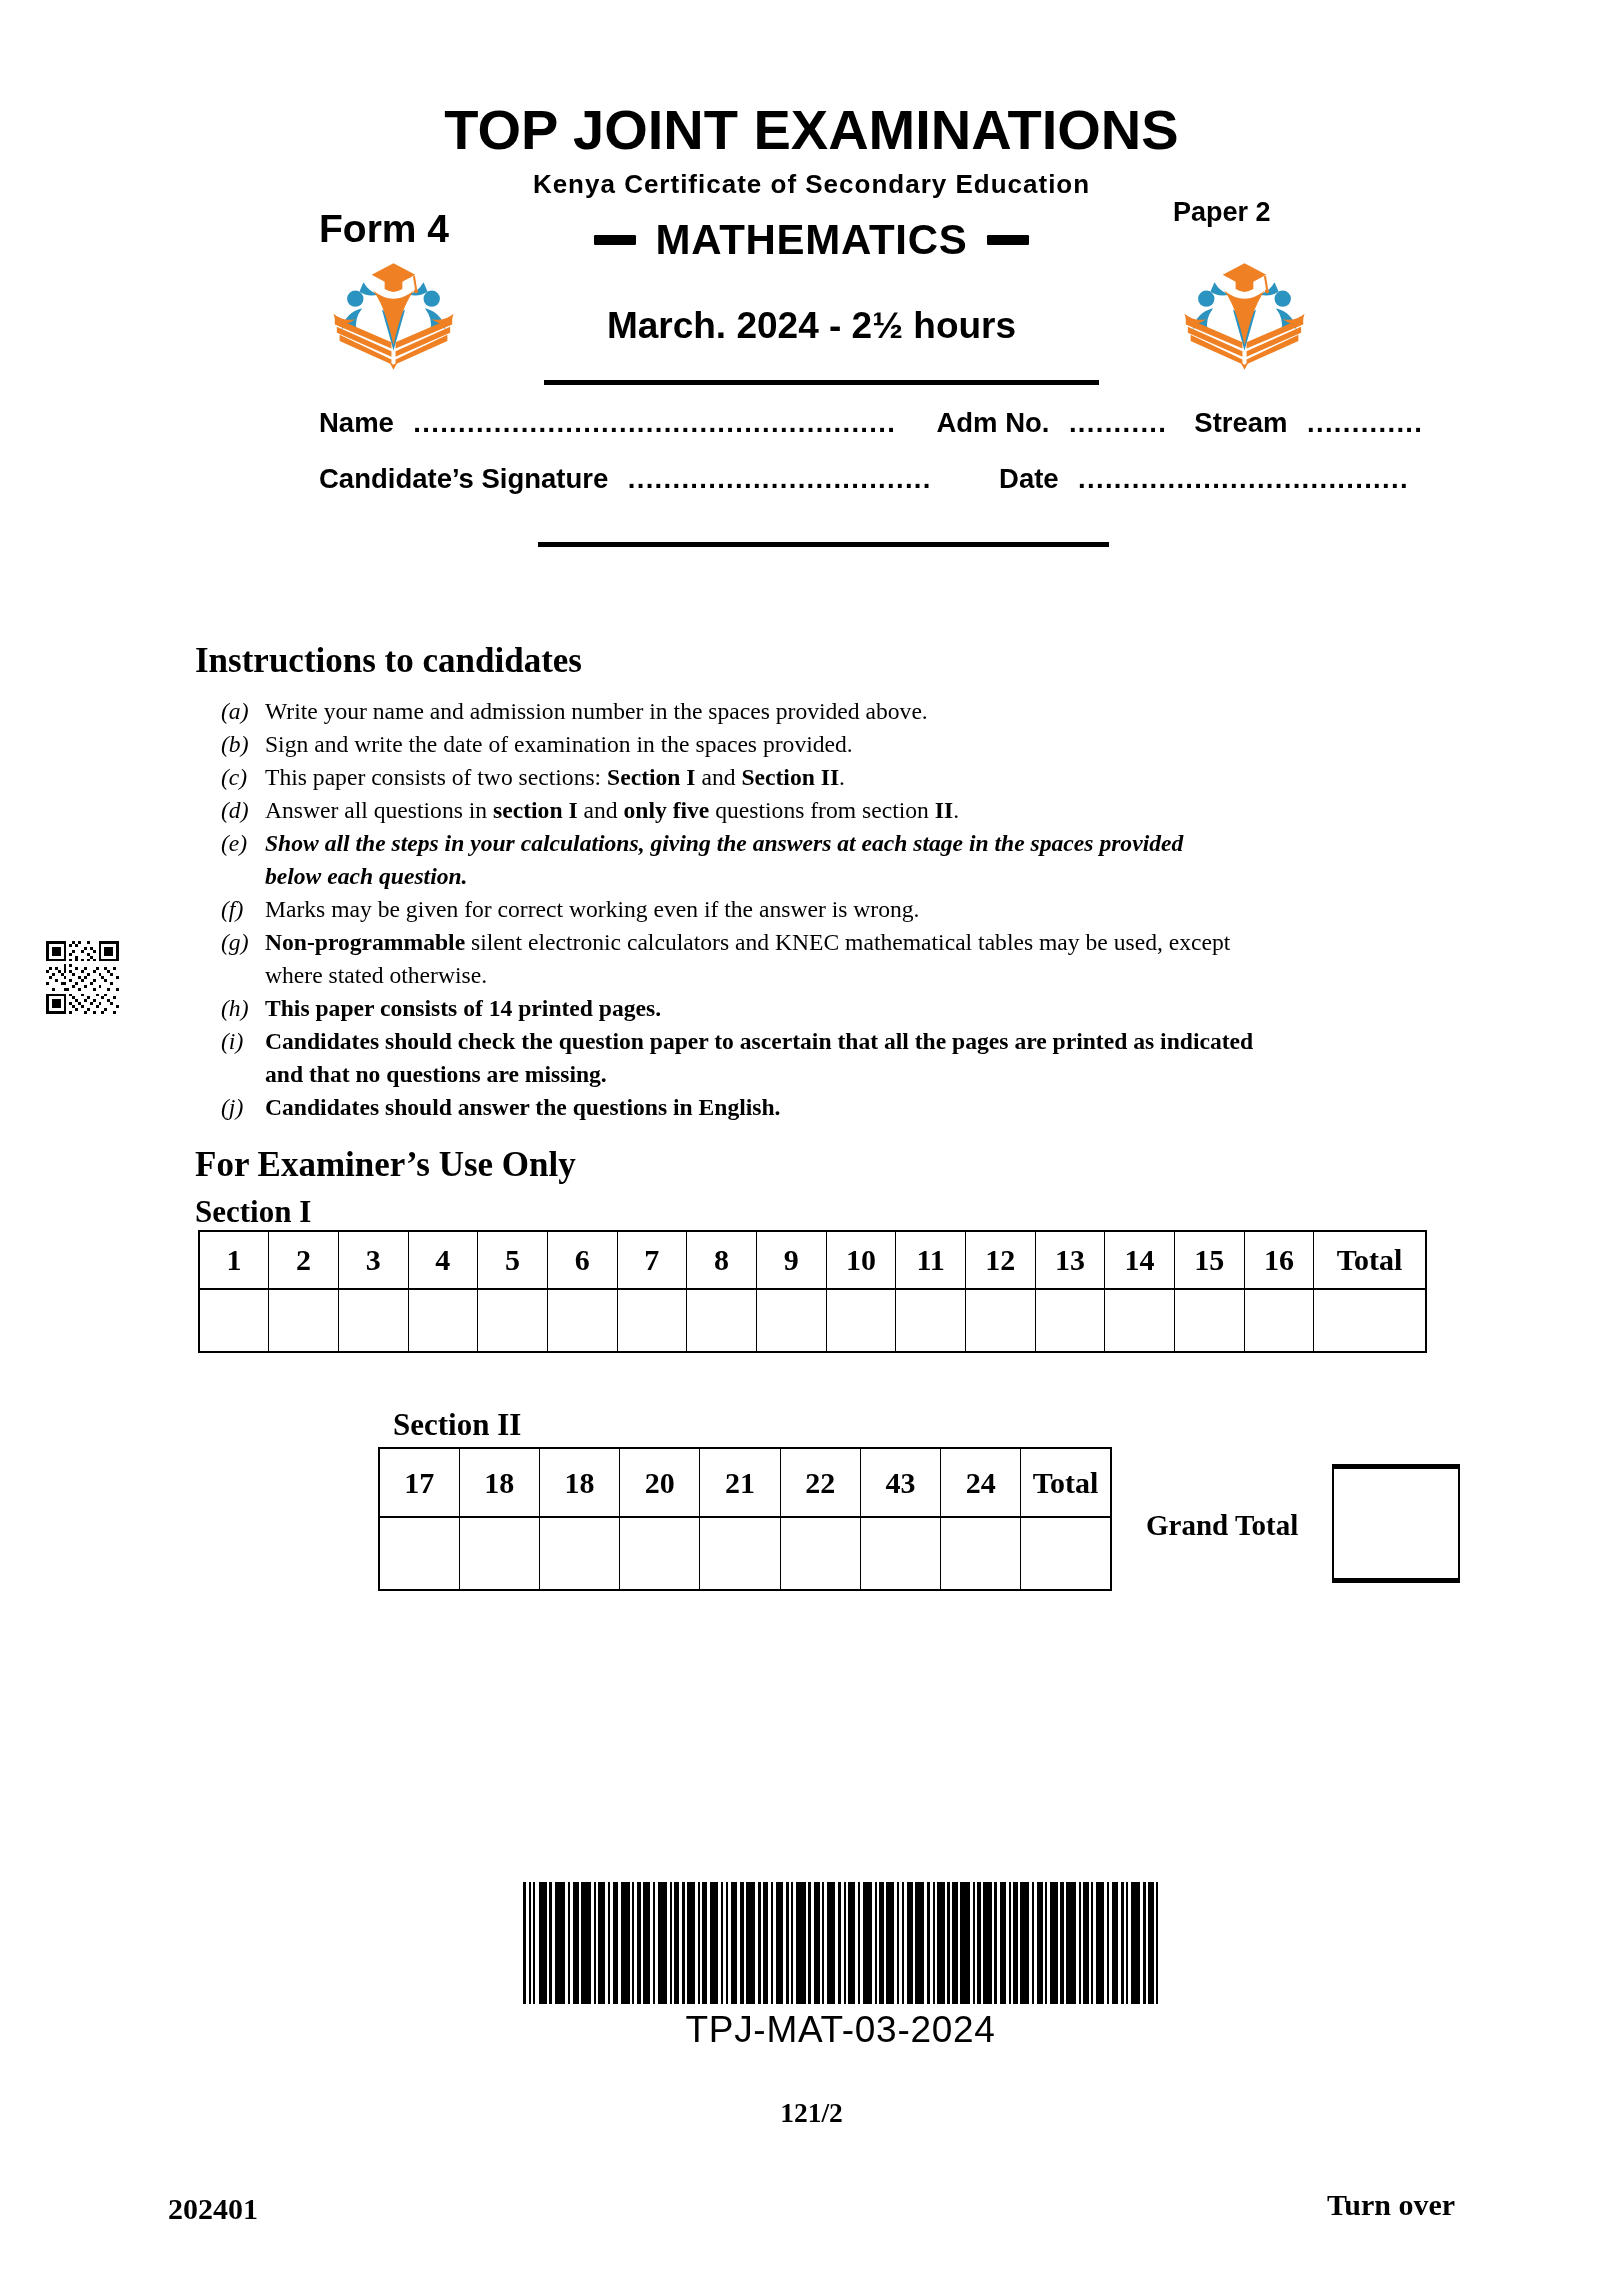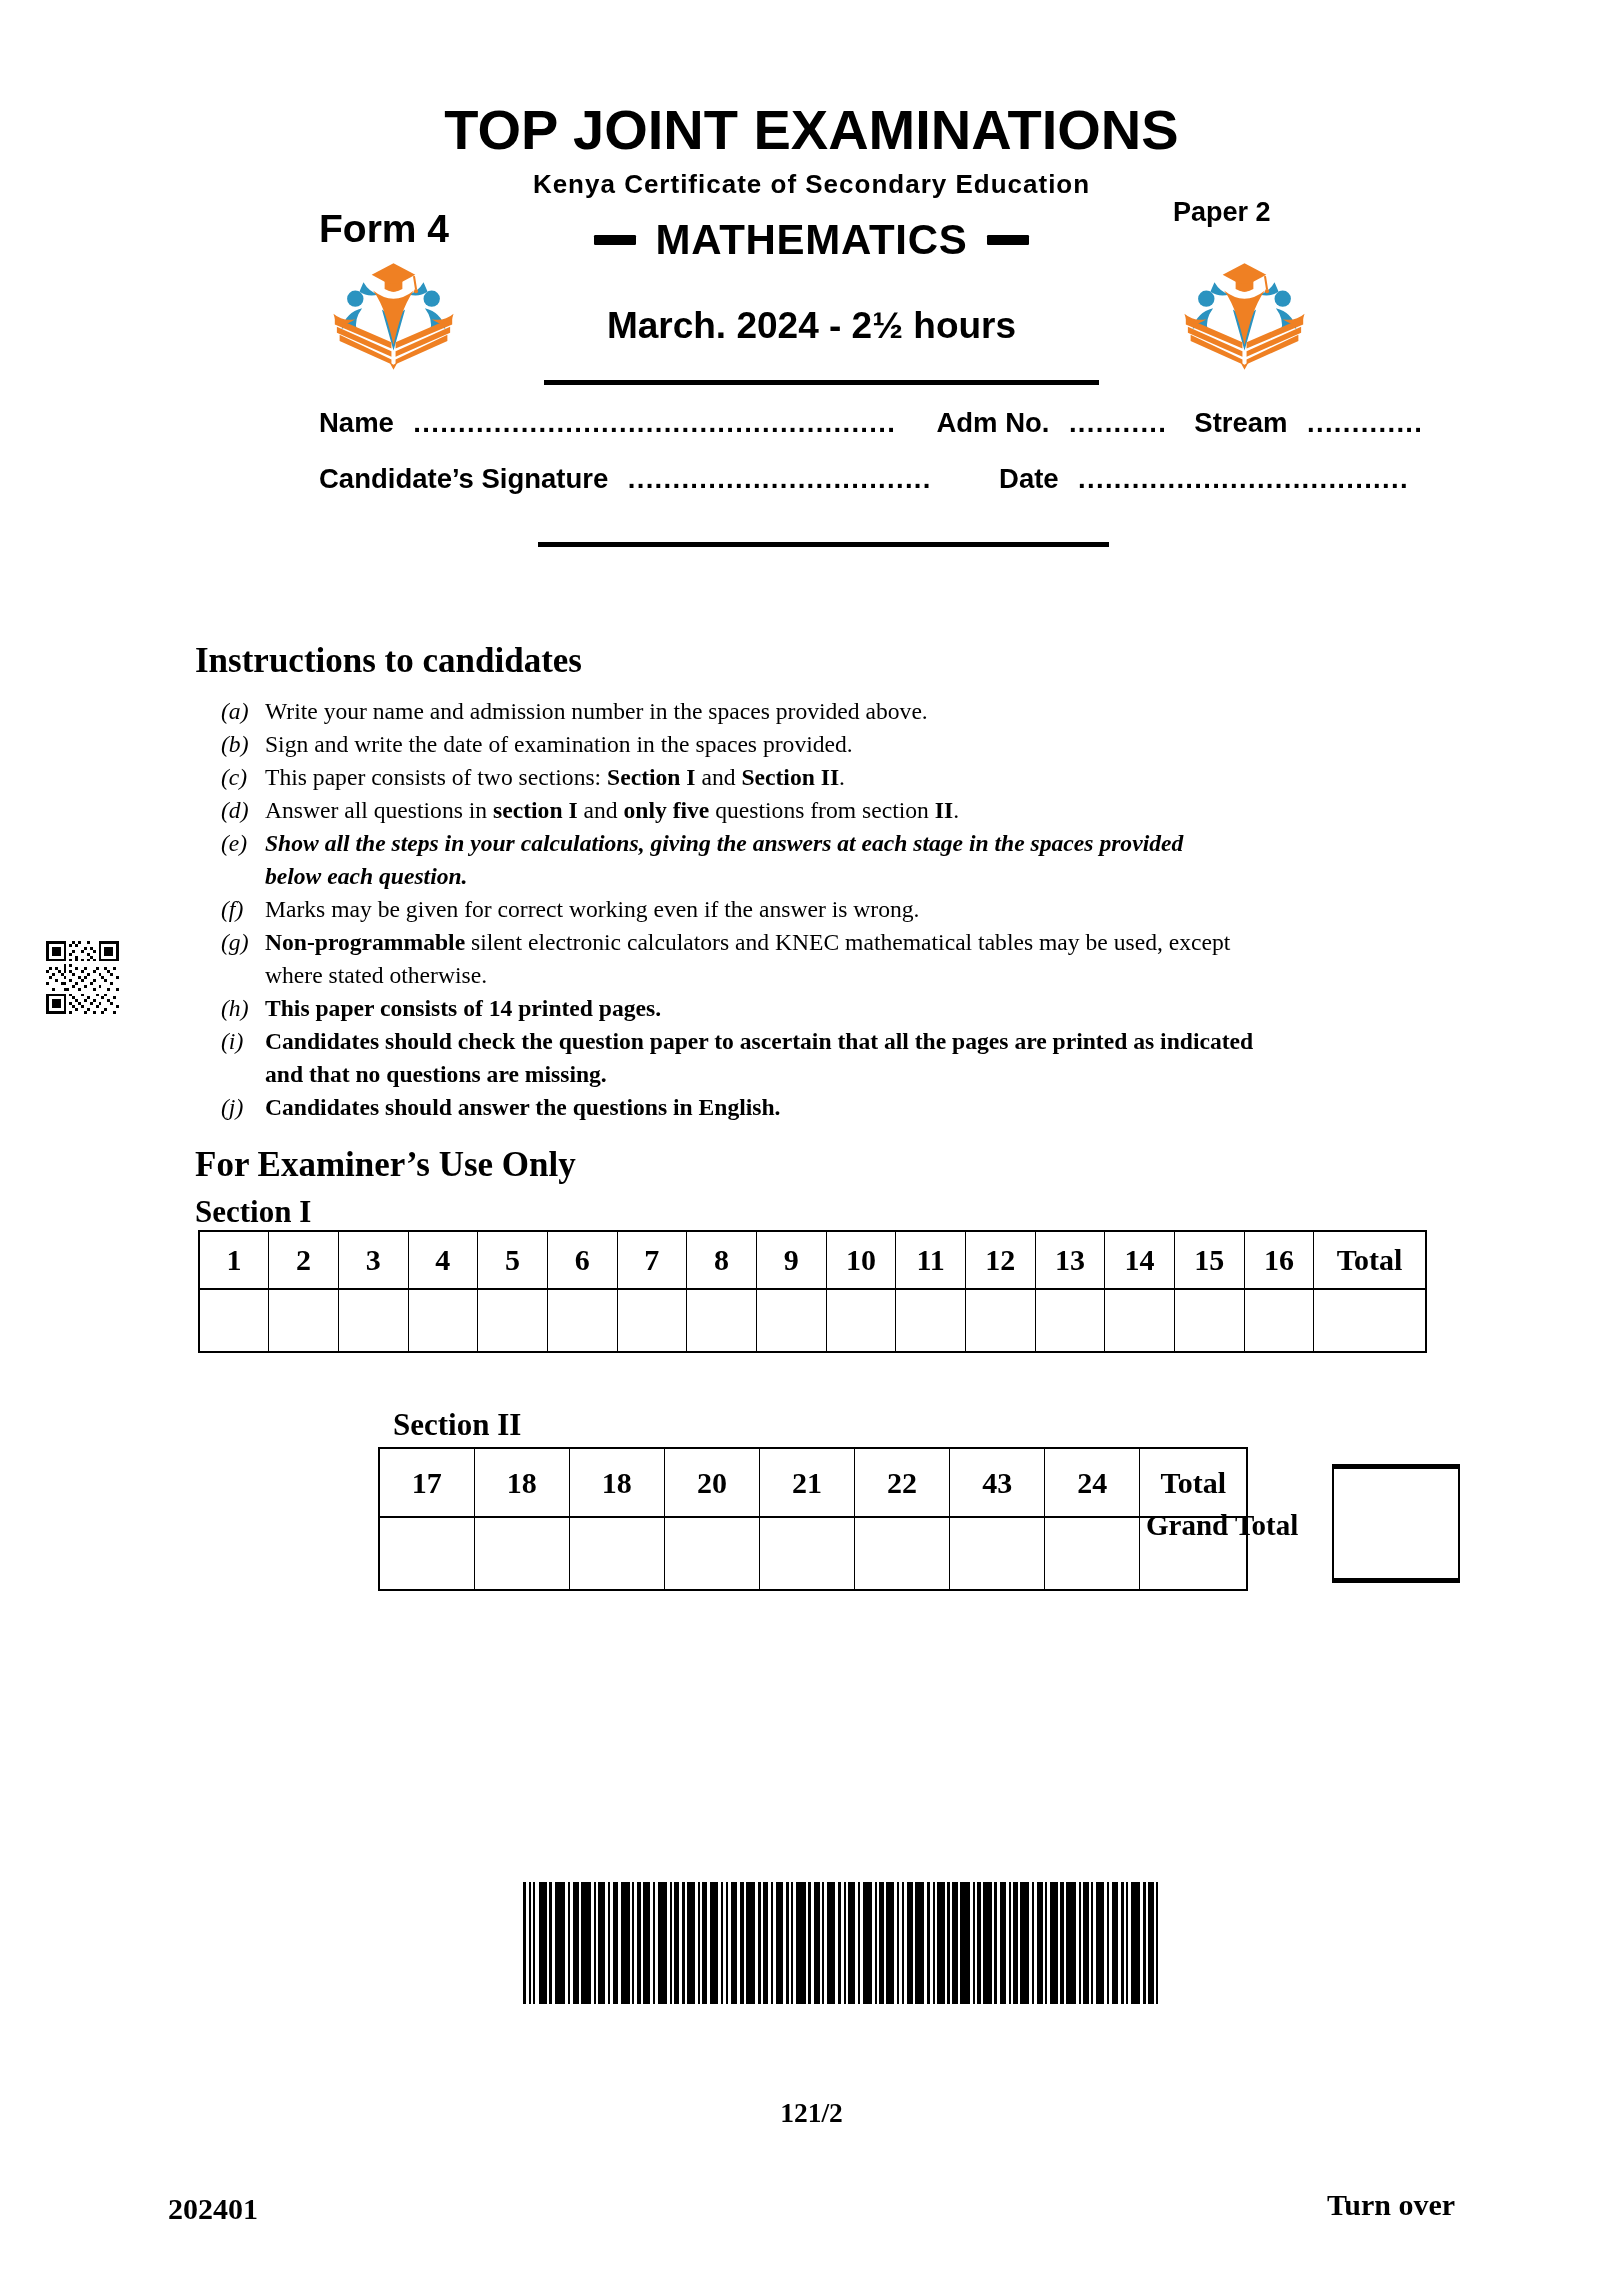--- a/index.html
+++ b/index.html
@@ -41,21 +41,21 @@
   .section2-label { left:393px; top:1407px; font-size:31px; }
 
   table.score { border-collapse:collapse; table-layout:fixed; background:#fff; }
   table.score td { border:1.3px solid #000; text-align:center; vertical-align:middle;
     font-family:"Liberation Serif", serif; font-weight:bold; font-size:30px; }
   #section1-table { left:198px; top:1230px; }
   #section1-table table { border:2.6px solid #000; width:1229px; }
   #section1-table tr.hdr td { height:58px; border-bottom:2.6px solid #000; }
   #section1-table tr.data td { height:63px; }
   #section2-table { left:378px; top:1447px; }
-  #section2-table table { border:2.6px solid #000; width:870px; }
+  #section2-table table { border:2.6px solid #000; width:734px; }
   #section2-table tr.hdr td { height:69px; border-bottom:2.6px solid #000; }
   #section2-table tr.data td { height:73px; }
 
   .grand-label { left:1146px; top:1509px; font-size:29px; }
   .grand-box { left:1332px; top:1464px; width:128px; height:119px;
     border:2.6px solid #000; border-top-width:5.2px; border-bottom-width:5.2px; background:#fff; }
 
   .barcode { left:523px; top:1882px; width:635px; height:122px; }
   .barcode-text { left:523px; top:2009px; width:635px; text-align:center;
     font-size:37px; letter-spacing:0.7px; font-family:"Liberation Sans", sans-serif; }
@@ -360,19 +360,20 @@
   </div>
 
   <div class="abs serif-b grand-label">Grand Total</div>
   <div class="abs grand-box"></div>
 
   <div class="abs barcode">
     <svg viewBox="0 0 970 185" width="635" height="122" preserveAspectRatio="none" shape-rendering="crispEdges">
       <path fill="#000" d="M0 0h5v185h-5z M9 0h3v185h-3z M16 0h3v185h-3z M25 0h11v185h-11z M40 0h5v185h-5z M49 0h15v185h-15z M68 0h4v185h-4z M76 0h9v185h-9z M89 0h15v185h-15z M108 0h3v185h-3z M115 0h11v185h-11z M130 0h3v185h-3z M137 0h8v185h-8z M149 0h14v185h-14z M167 0h3v185h-3z M174 0h6v185h-6z M184 0h10v185h-10z M198 0h4v185h-4z M206 0h14v185h-14z M224 0h3v185h-3z M231 0h8v185h-8z M243 0h4v185h-4z M251 0h12v185h-12z M267 0h3v185h-3z M274 0h7v185h-7z M285 0h13v185h-13z M302 0h4v185h-4z M310 0h3v185h-3z M317 0h10v185h-10z M331 0h6v185h-6z M341 0h14v185h-14z M359 0h4v185h-4z M367 0h8v185h-8z M379 0h3v185h-3z M386 0h11v185h-11z M401 0h5v185h-5z M410 0h3v185h-3z M417 0h15v185h-15z M436 0h4v185h-4z M444 0h9v185h-9z M457 0h3v185h-3z M464 0h13v185h-13z M481 0h5v185h-5z M490 0h3v185h-3z M497 0h10v185h-10z M511 0h4v185h-4z M519 0h14v185h-14z M537 0h3v185h-3z M544 0h8v185h-8z M555 0h12v185h-12z M571 0h4v185h-4z M579 0h3v185h-3z M586 0h9v185h-9z M599 0h14v185h-14z M617 0h5v185h-5z M626 0h3v185h-3z M633 0h11v185h-11z M648 0h4v185h-4z M656 0h8v185h-8z M668 0h15v185h-15z M687 0h3v185h-3z M694 0h6v185h-6z M703 0h13v185h-13z M720 0h4v185h-4z M728 0h10v185h-10z M742 0h3v185h-3z M749 0h7v185h-7z M759 0h14v185h-14z M777 0h4v185h-4z M785 0h9v185h-9z M798 0h3v185h-3z M805 0h12v185h-12z M821 0h5v185h-5z M830 0h15v185h-15z M849 0h3v185h-3z M856 0h8v185h-8z M867 0h4v185h-4z M875 0h13v185h-13z M892 0h3v185h-3z M899 0h10v185h-10z M913 0h5v185h-5z M921 0h3v185h-3z M928 0h15v185h-15z M947 0h4v185h-4z M955 0h9v185h-9z M967 0h3v185h-3z"></path>
     </svg>
   </div>
+  <div class="abs barcode-text">TPJ-MAT-03-2024</div>
 
   <div class="abs ctr serif-b paper-code">121/2</div>
   <div class="abs serif-b serial">202401</div>
   <div class="abs serif-b turn-over">Turn over</div>
 
 </div>
 
 
 </body></html>

